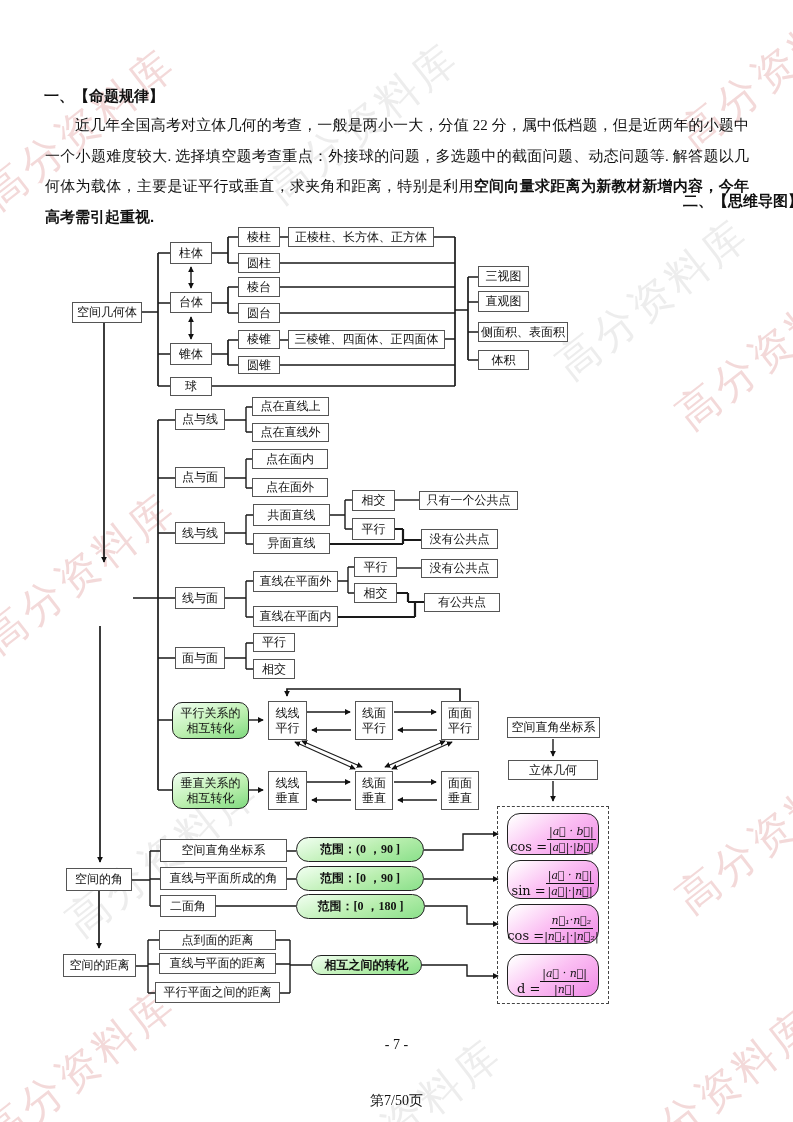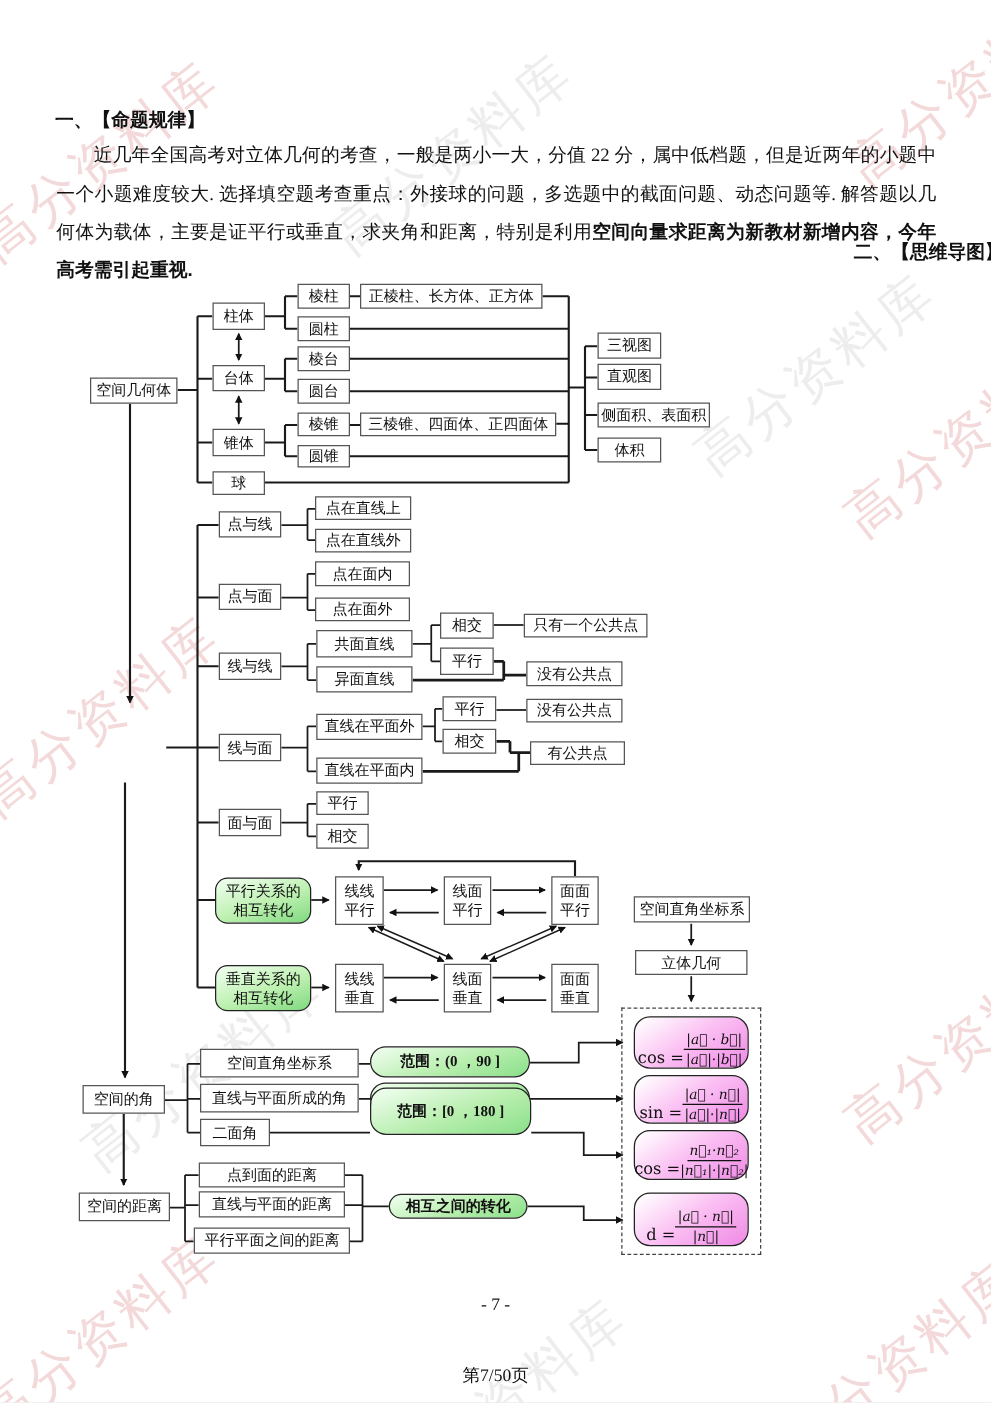--- a/index.html
+++ b/index.html
@@ -182,21 +182,21 @@
 垂直</div>
   <div class="bx" style="left:507px;top:717px;width:93px;height:21px">空间直角坐标系</div>
   <div class="bx" style="left:508px;top:760px;width:90px;height:20px">立体几何</div>
 
   <div class="bx" style="left:66px;top:868px;width:66px;height:23px">空间的角</div>
   <div class="bx" style="left:160px;top:839px;width:127px;height:23px">空间直角坐标系</div>
   <div class="bx" style="left:160px;top:867px;width:127px;height:23px">直线与平面所成的角</div>
   <div class="bx" style="left:160px;top:895px;width:56px;height:22px">二面角</div>
   <div class="bx pill" style="left:296px;top:837px;width:128px;height:25px">范围：(0 ，90 ]</div>
   <div class="bx pill" style="left:296px;top:866px;width:128px;height:25px">范围：[0 ，90 ]</div>
-  <div class="bx pill" style="left:296px;top:870px;width:129px;height:38px">范围：[0 ，180 ]</div>
+  <div class="bx pill" style="left:296px;top:894px;width:129px;height:25px">范围：[0 ，180 ]</div>
 
   <div class="bx" style="left:63px;top:954px;width:73px;height:23px">空间的距离</div>
   <div class="bx" style="left:159px;top:930px;width:117px;height:20px">点到面的距离</div>
   <div class="bx" style="left:159px;top:953px;width:117px;height:21px">直线与平面的距离</div>
   <div class="bx" style="left:155px;top:982px;width:125px;height:21px">平行平面之间的距离</div>
   <div class="bx pill" style="left:311px;top:955px;width:111px;height:20px">相互之间的转化</div>
 
   <div class="dashedbox" style="left:497px;top:806px;width:112px;height:198px"></div>
   <div class="bx pink formula" style="left:507px;top:813px;width:92px;height:42px">
     <span class="flhs">cos =</span>

